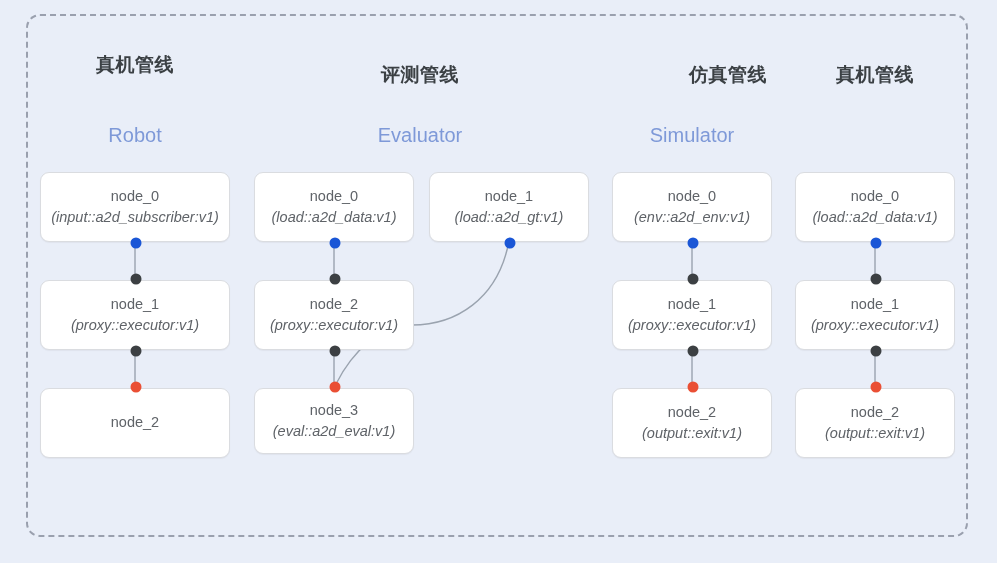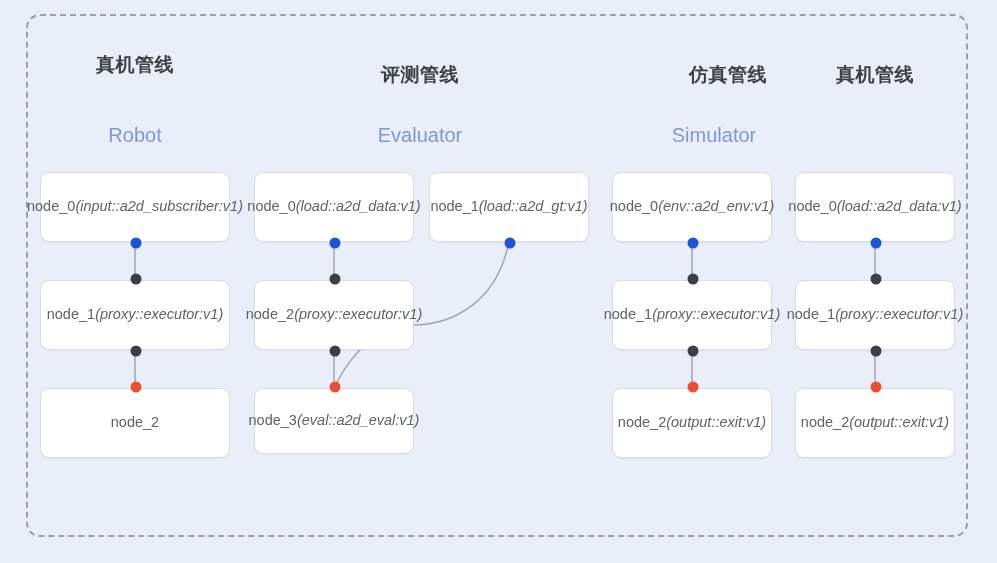--- a/index.html
+++ b/index.html
@@ -56,21 +56,21 @@
     color: #7e99d8;
     white-space: nowrap;
   }
   .node {
     position: absolute;
     background: #ffffff;
     border: 1px solid #dadce0;
     border-radius: 9px;
     box-sizing: border-box;
     display: flex;
-    flex-direction: row;
+    flex-direction: column;
     align-items: center;
     justify-content: center;
     box-shadow: 0 1px 1px rgba(60,64,67,0.06);
   }
   .node-title {
     font-size: 14.5px;
     color: #5f6368;
     line-height: 1.45;
     white-space: nowrap;
   }
@@ -165,21 +165,21 @@
     <div class="port port-in" style="left:80px; top:70px;"></div>
   </div>
 
   <div class="node" style="left:254px; top:388px; width:160px; height:66px;">
     <div class="node-title">node_3</div>
     <div class="node-sub">(eval::a2d_eval:v1)</div>
     <div class="port port-in-red" style="left:80px; top:-2px;"></div>
   </div>
 
   <div class="col-title" style="left:648px; top:62px; width:160px;">仿真管线</div>
-  <div class="col-sub" style="left:634px; top:124px; width:160px;">Simulator</div>
+  <div class="col-sub" style="left:612px; top:124px; width:160px;">Simulator</div>
 
   <div class="node" style="left:612px; top:172px; width:160px; height:70px;">
     <div class="node-title">node_0</div>
     <div class="node-sub">(env::a2d_env:v1)</div>
     <div class="port port-out" style="left:80px; top:70px;"></div>
   </div>
 
   <div class="node" style="left:612px; top:280px; width:160px; height:70px;">
     <div class="node-title">node_1</div>
     <div class="node-sub">(proxy::executor:v1)</div>

